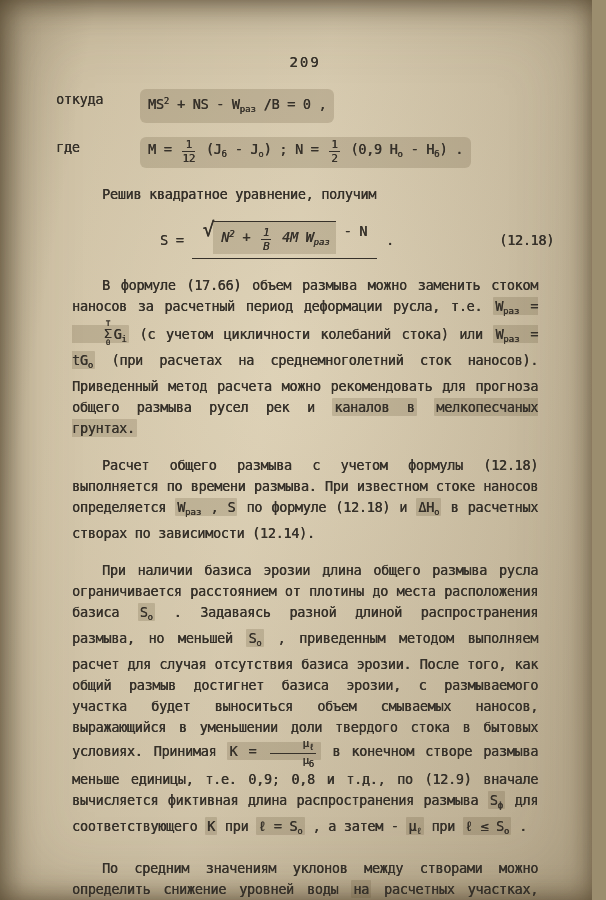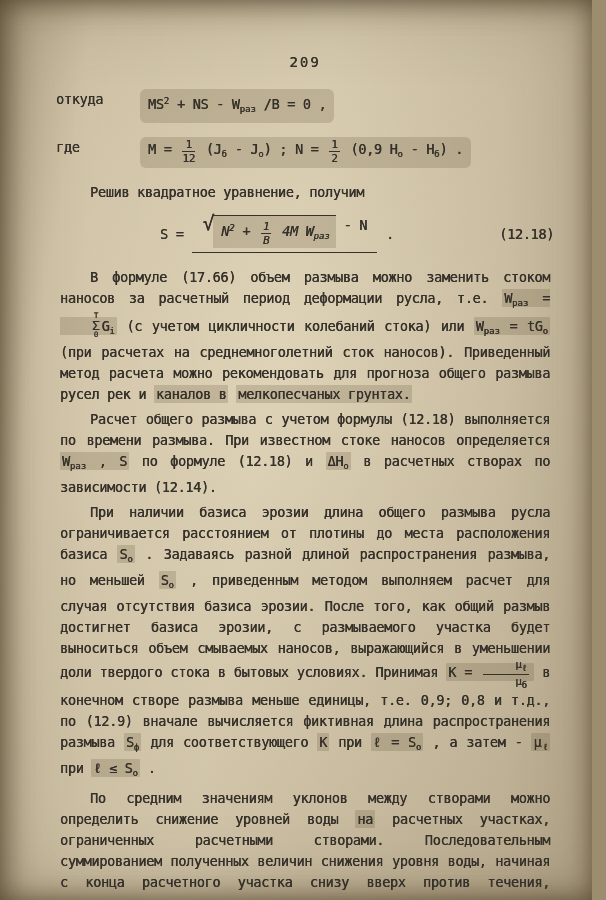--- a/index.html
+++ b/index.html
@@ -20,21 +20,21 @@
       inset 0 14px 28px -10px rgba(60,48,28,.45),
       inset 0 -16px 28px -12px rgba(82,66,40,.38);
     color:var(--ink,#36312a);
     font-family:"DejaVu Sans Mono","Liberation Mono",monospace;
     font-size:13.5px;
     line-height:21px;
     letter-spacing:-0.3px;
     text-shadow:0.35px 0 0 currentColor;
   }
   .page-number{text-align:center;margin:0 0 16px;letter-spacing:2px;font-size:14px;}
-  .para{margin:4px;text-indent:30px;text-align:justify;}
+  .para{margin:16px;text-indent:30px;text-align:justify;}
   .eq-line{display:flex;align-items:flex-start;margin:11px 0 14px;}
   .eq-label{width:84px;flex:none;}
   .inline-eq{background:var(--hl,rgba(90,74,46,.20));padding:2px 8px 3px;white-space:nowrap;border-radius:6px;}
   sub{font-size:9px;vertical-align:-3px;letter-spacing:0;}
   sup{font-size:9px;vertical-align:5px;letter-spacing:0;}
   .frac{display:inline-block;text-align:center;font-size:11px;line-height:1;vertical-align:-8px;margin:0 3px;}
   .fnum{display:block;border-bottom:1px solid currentColor;padding:0 2px 1px;}
   .fden{display:block;padding-top:1px;}
   .sum{display:inline-flex;flex-direction:column;align-items:center;vertical-align:middle;line-height:1;margin:0 2px;transform:translateY(-2px);}
   .sum .slim{font-size:7.5px;line-height:1;}

